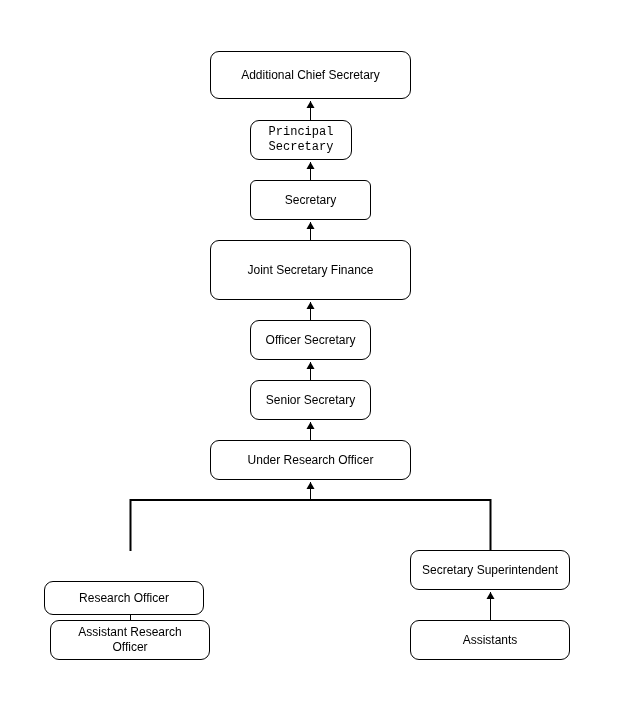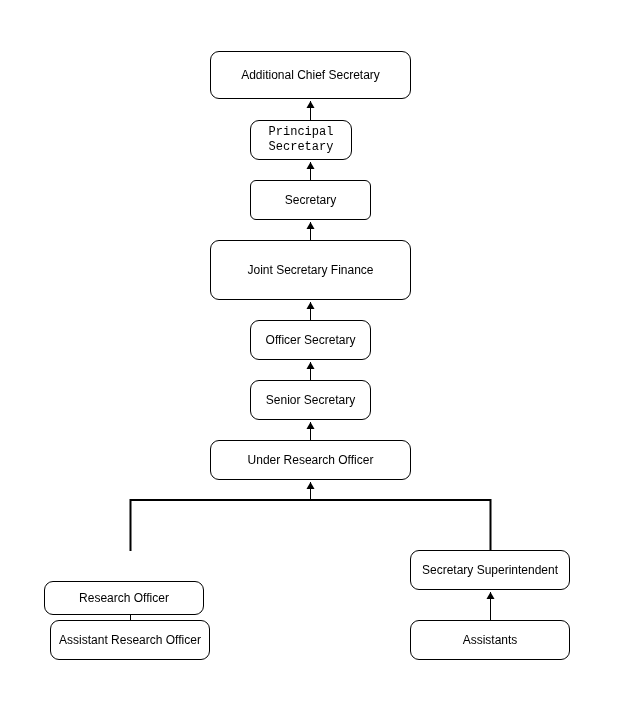--- a/index.html
+++ b/index.html
@@ -45,21 +45,21 @@
   
   #n-acs  { left: 210px; top: 51px;  width: 201px; height: 48px; }
   #n-ps   { left: 250px; top: 120px; width: 102px; height: 40px; font-family: Liberation Mono, monospace; }
   #n-sec  { left: 250px; top: 180px; width: 121px; height: 40px; border-radius: 6px; }
   #n-jsf  { left: 210px; top: 240px; width: 201px; height: 60px; }
   #n-ds   { left: 250px; top: 320px; width: 121px; height: 40px; }
   #n-us   { left: 250px; top: 380px; width: 121px; height: 40px; }
   #n-sro  { left: 210px; top: 440px; width: 201px; height: 40px; }
   
   #n-ro   { left: 44px;  top: 550px; width: 160px; height: 24px; margin-top: 31px; }
-  #n-aro  { left: 50px;  top: 620px; width: 160px; height: 40px; padding: 0 5px; }
+  #n-aro  { left: 50px;  top: 620px; width: 160px; height: 40px; padding: 0 12px; }
   
   #n-asup { left: 410px; top: 550px; width: 160px; height: 40px; }
   #n-ast  { left: 410px; top: 620px; width: 160px; height: 40px; }
 </style>
 </head>
 <body>
 
 <div class="canvas">
 
   <svg class="connectors" width="621" height="711" viewBox="0 0 621 711">

